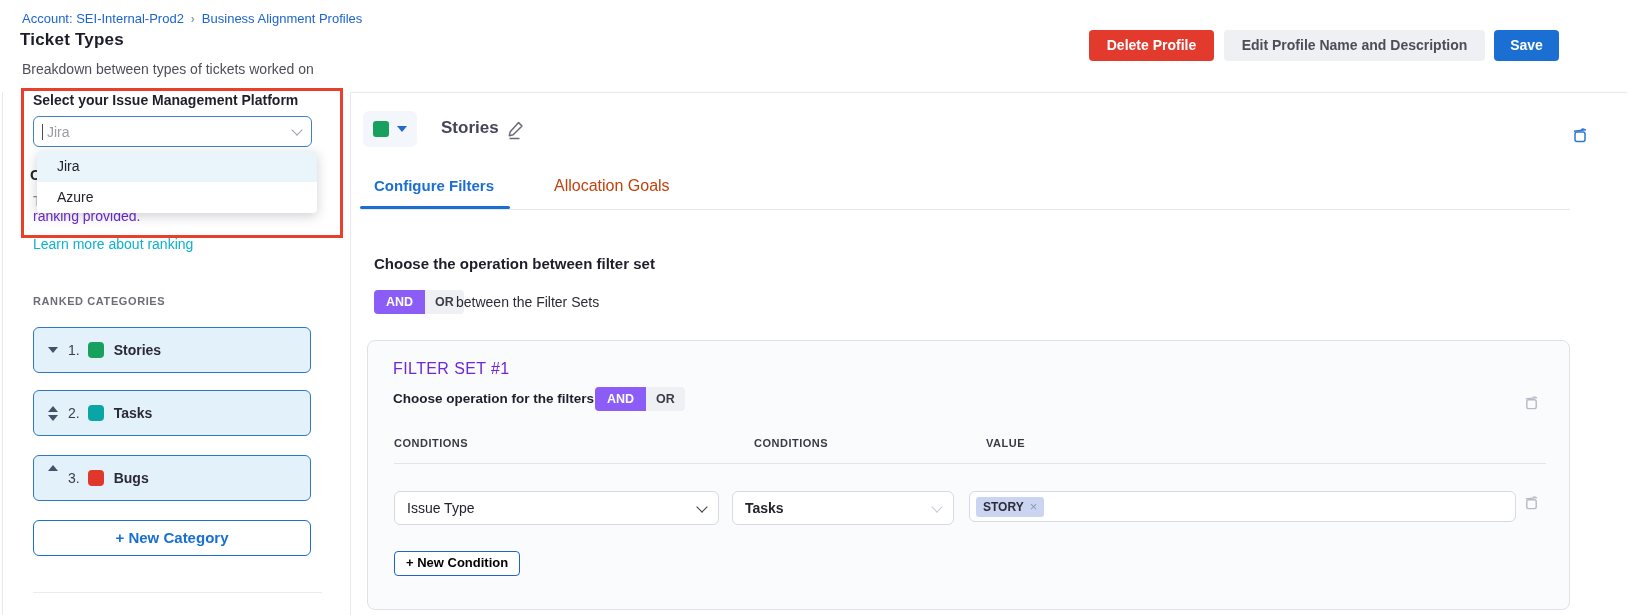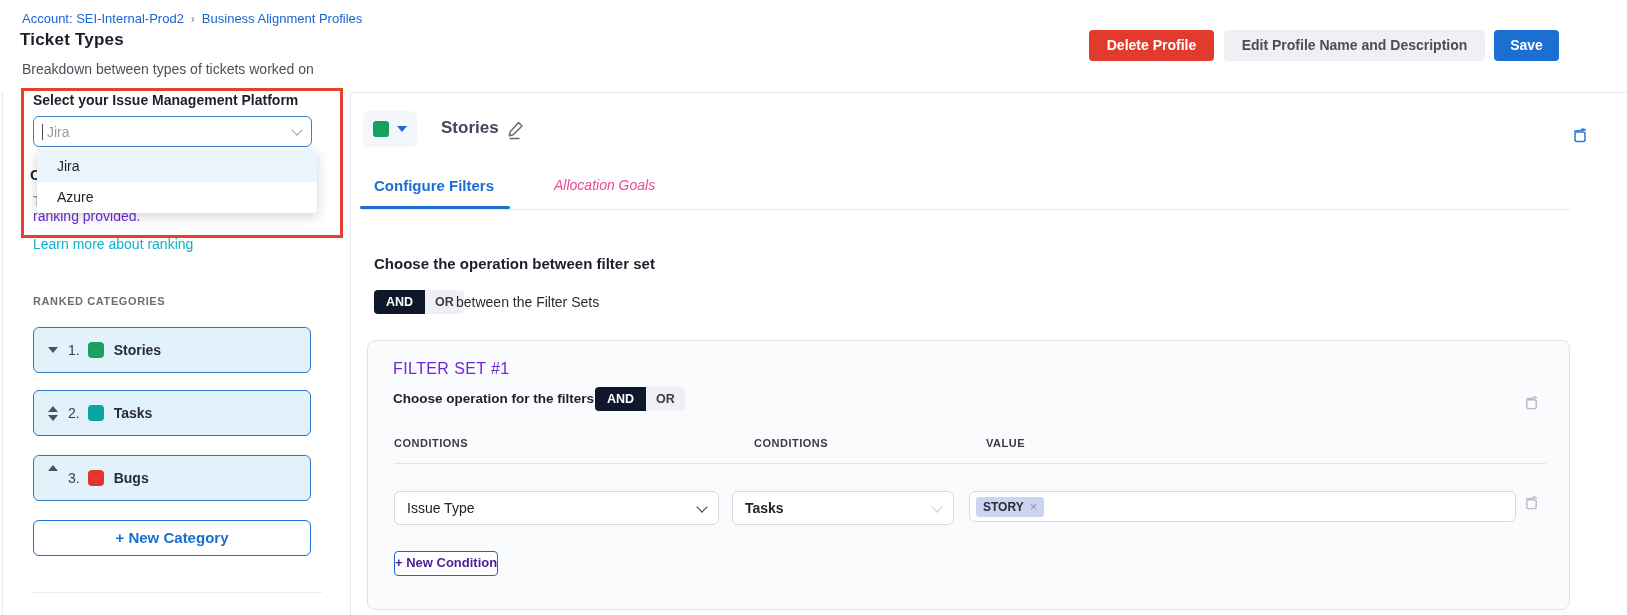--- a/index.html
+++ b/index.html
@@ -73,28 +73,28 @@
   #color-chip{left:363px;top:111px;width:54px;height:36px;background:#f3f6fa;border-radius:6px;
      display:flex;align-items:center;justify-content:center;gap:8px;cursor:pointer;}
   .chip-square{width:16px;height:16px;border-radius:3px;}
   .caret-down{width:0;height:0;border-left:5px solid transparent;border-right:5px solid transparent;
      border-top:6px solid #2566cf;}
   #category-title{left:441px;top:118px;font-size:17px;font-weight:700;color:#45455a;}
   #edit-icon{left:505px;top:119px;cursor:pointer;}
   #main-trash{left:1571px;top:126px;cursor:pointer;}
 
   #tab-1{left:374px;top:177px;font-size:15px;font-weight:600;color:#1b6ed2;cursor:pointer;}
-  #tab-2{left:554px;top:177px;font-size:14px;color:#ec4899;cursor:pointer;font-style:italic;}
+  #tab-2{left:554px;top:177px;font-size:16px;color:#c2410c;cursor:pointer;}
   #tab-underline{left:360px;top:206px;width:150px;height:3px;background:#1b6ed2;border-radius:2px;}
   #tab-baseline{left:360px;top:209px;width:1210px;height:1px;background:#e7e7ee;}
 
   #op-heading{left:374px;top:255px;font-size:15px;font-weight:700;color:#1e1e2c;}
   .toggle{position:absolute;display:flex;border-radius:4px;overflow:hidden;height:24px;
      font-size:12.5px;font-weight:700;}
-  .tg-and{background:#0f172a;color:#fff;padding:0 12px;line-height:24px;cursor:pointer;}
+  .tg-and{background:#8b5cf6;color:#fff;padding:0 12px;line-height:24px;cursor:pointer;}
   .tg-or{background:#eef0f4;color:#3c3c49;padding:0 10px;line-height:24px;cursor:pointer;}
   #toggle-sets{left:374px;top:290px;}
   #op-caption{left:456px;top:294px;font-size:14px;color:#2b2b37;}
 
   #filter-panel{left:367px;top:340px;width:1203px;height:270px;background:#fafbfc;
      border:1px solid #dfe1e8;border-radius:8px;box-sizing:border-box;}
   #filter-panel .abs{position:absolute;}
   #fs-title{left:25px;top:19px;font-size:16px;color:#6d28d9;letter-spacing:.4px;text-align:center;}
   #fs-op-label{left:25px;top:50px;font-size:13.5px;font-weight:700;color:#1e1e2c;}
   #toggle-filters{left:227px;top:46px;}
@@ -111,22 +111,22 @@
   .sel-chev-dark{margin-left:auto;width:7px;height:7px;border-right:1.8px solid #3c3c49;
      border-bottom:1.8px solid #3c3c49;transform:rotate(45deg);margin-bottom:3px;}
   .sel-chev-light{margin-left:auto;width:7px;height:7px;border-right:1.6px solid #c9cad4;
      border-bottom:1.6px solid #c9cad4;transform:rotate(45deg);margin-bottom:3px;}
   #value-box{left:601px;top:150px;width:547px;height:31px;background:#fff;border:1px solid #d8d9e2;
      border-radius:6px;box-sizing:border-box;display:flex;align-items:center;padding:0 6px;cursor:text;}
   .tag{background:#cbd4f1;border-radius:3px;padding:3px 7px;font-size:12px;font-weight:700;color:#2c2c38;
      display:flex;align-items:center;gap:6px;}
   .tag-x{color:#8f98b5;font-weight:400;font-size:13px;cursor:pointer;line-height:1;}
   #row-trash{left:1155px;top:153px;cursor:pointer;}
-  #btn-new-condition{left:26px;top:210px;height:25px;padding:0 0;border:1.5px solid #2361cf;
-     border-radius:4px;background:#fff;color:#4c1d95;font-size:13px;font-weight:700;line-height:22px;
+  #btn-new-condition{left:26px;top:210px;height:25px;padding:0 11px;border:1.5px solid #2361cf;
+     border-radius:4px;background:#fff;color:#000000;font-size:13px;font-weight:700;line-height:22px;
      box-sizing:border-box;cursor:pointer;display:inline-block;}
 </style>
 </head>
 <body>
 
 <div class="abs" id="breadcrumb">
   <span class="crumb">Account: SEI-Internal-Prod2</span>
   <span class="crumb-sep">›</span>
   <span class="crumb">Business Alignment Profiles</span>
 </div>

